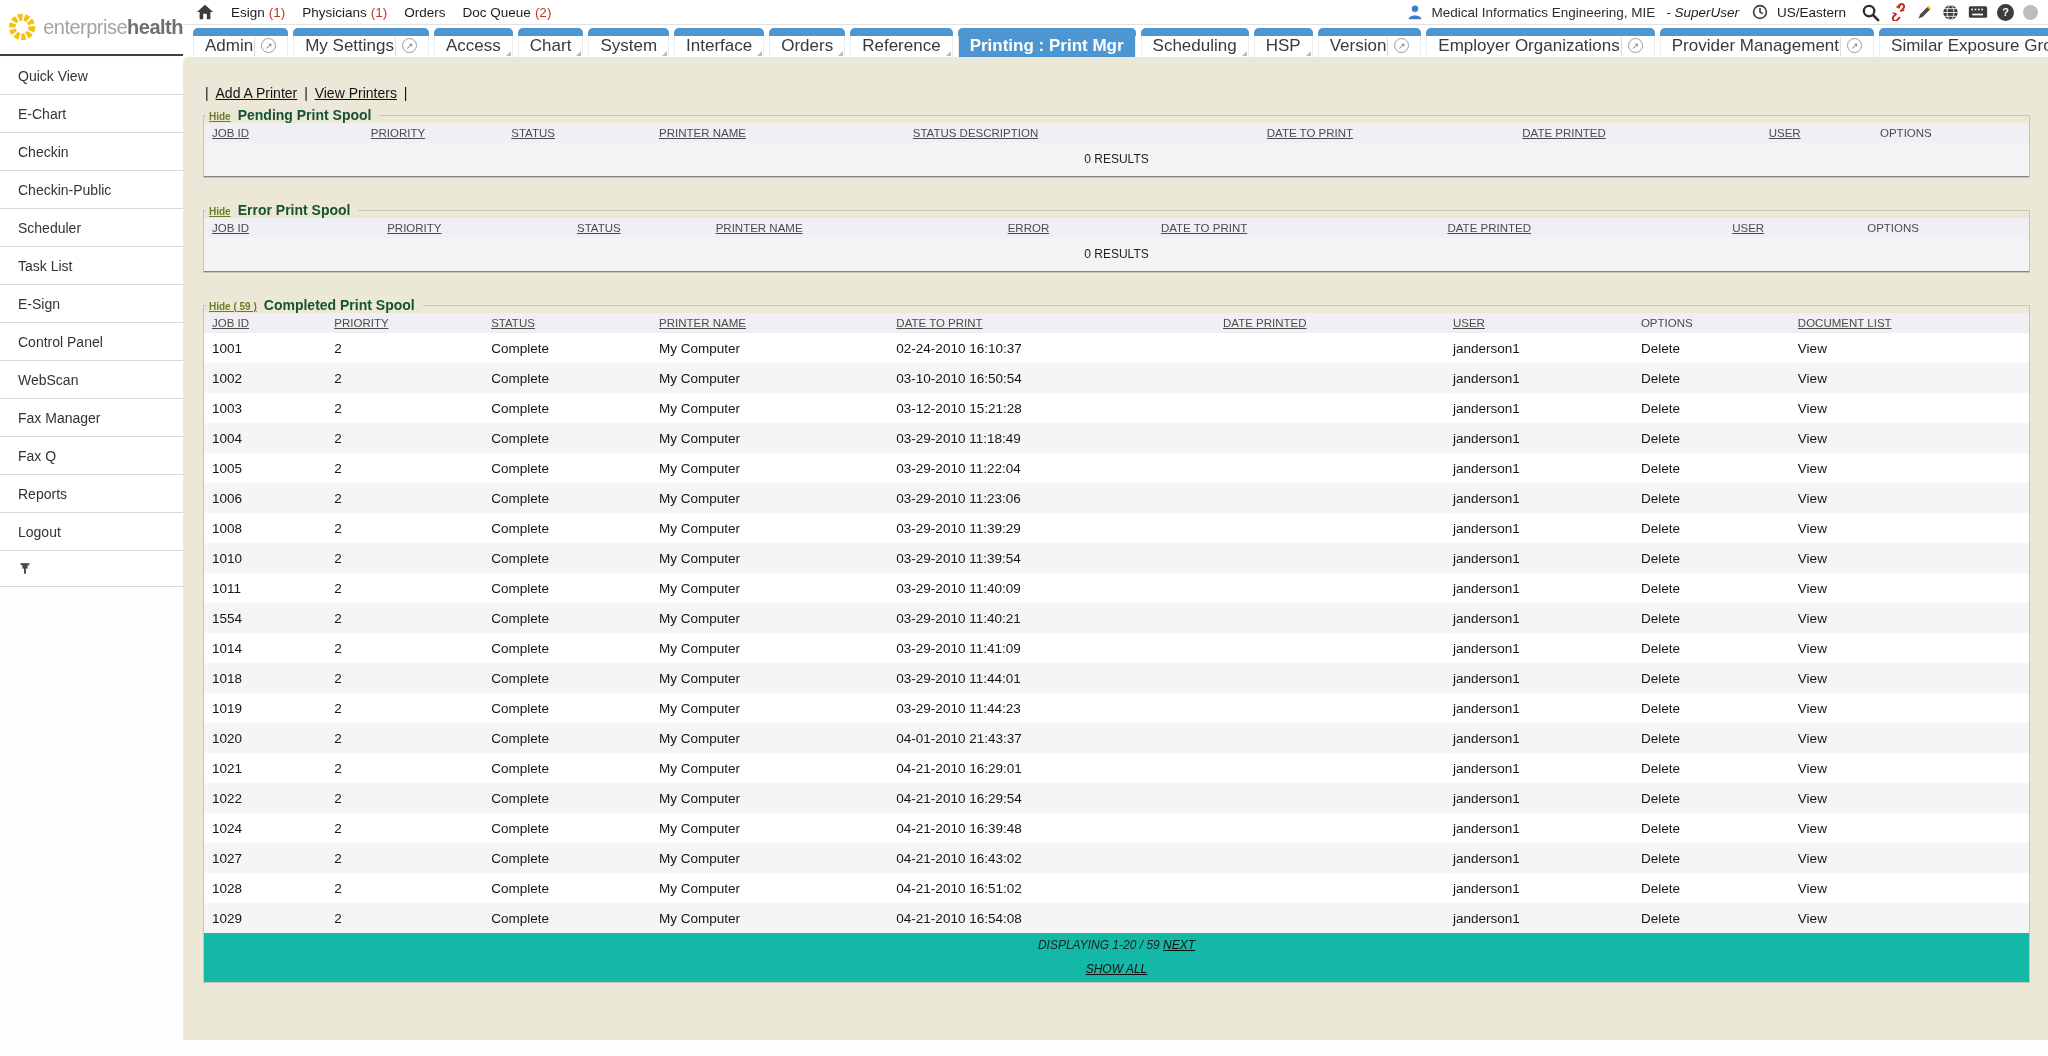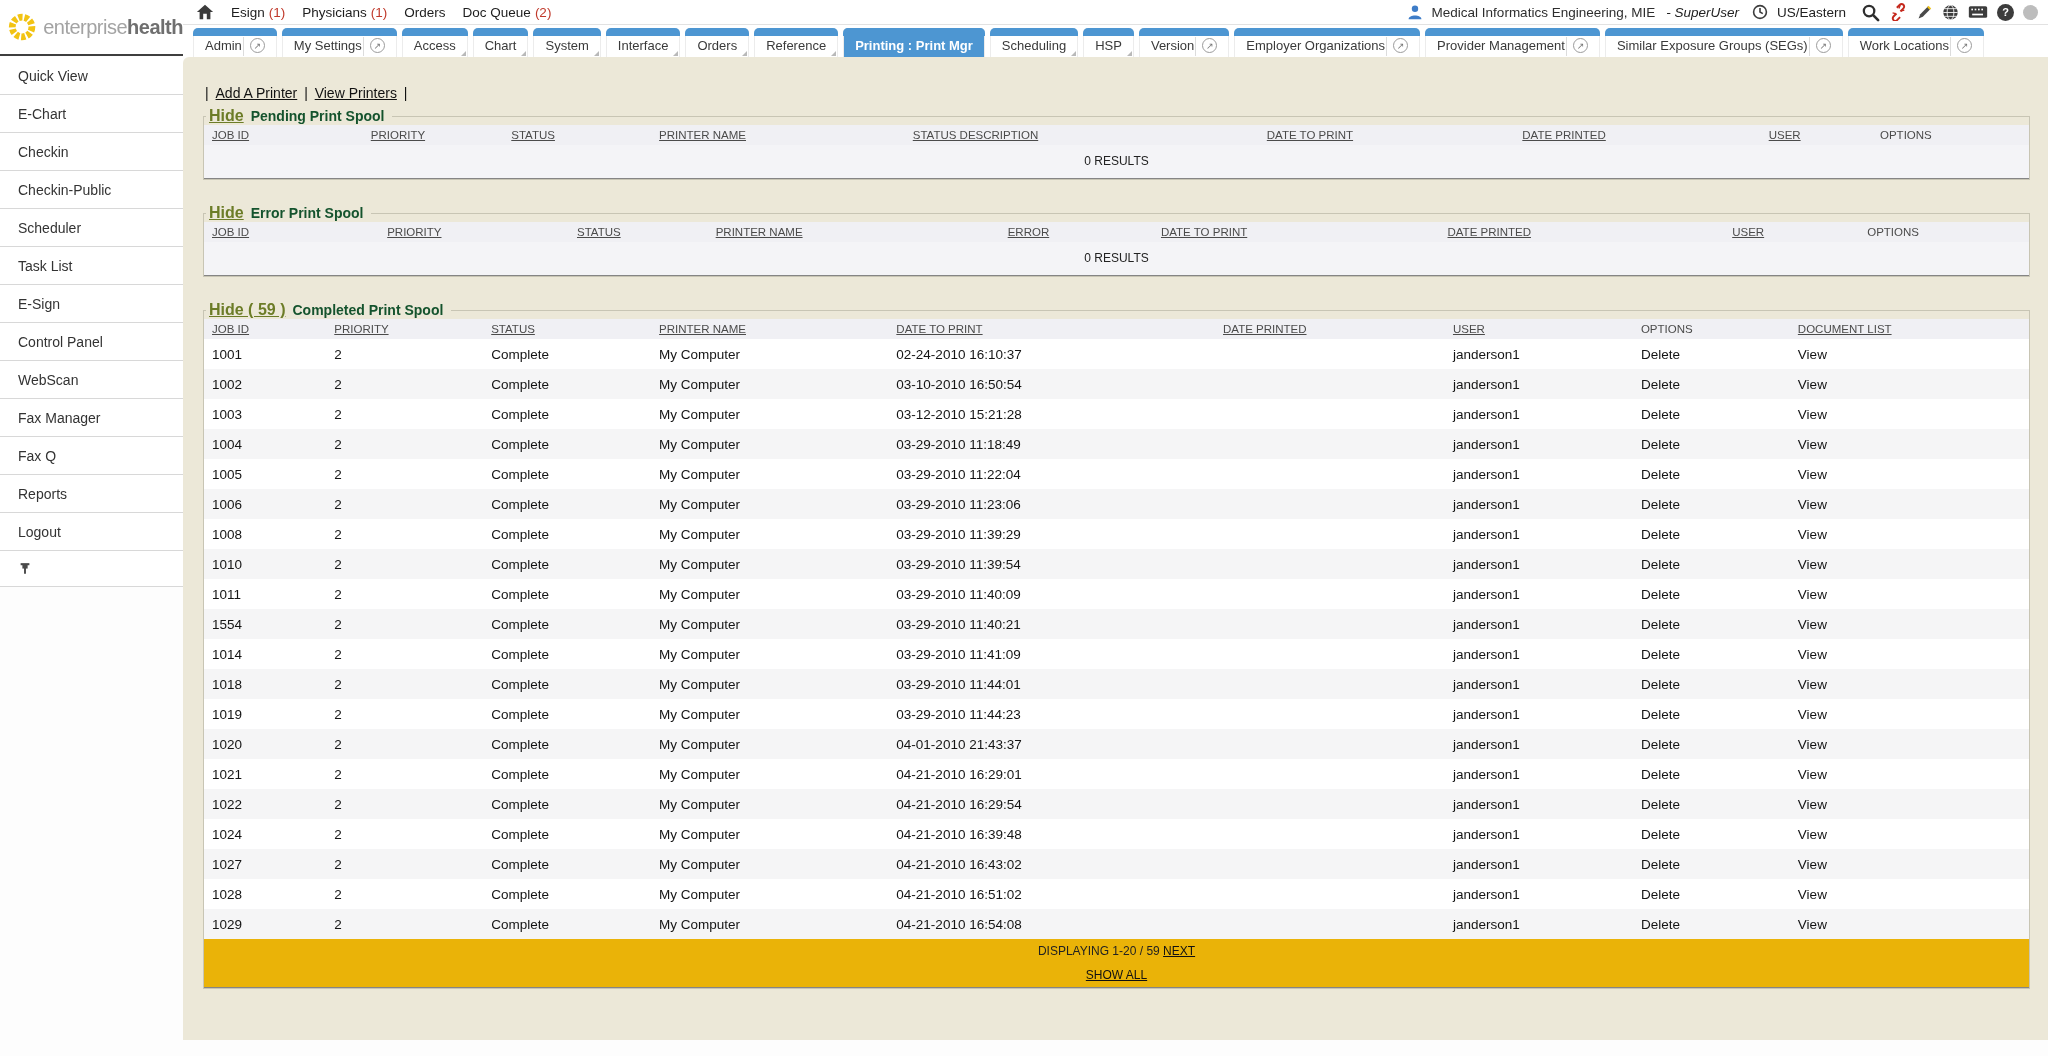--- a/index.html
+++ b/index.html
@@ -58,21 +58,21 @@
     position:absolute; left:183px; right:0; top:25px; height:32px;
     display:flex; align-items:flex-end; gap:5px; padding-left:10px;
     background:#fff; overflow:hidden; white-space:nowrap;
   }
   .tab{
     position:relative; display:inline-block; background:#fff; border-radius:5px 5px 0 0;
     cursor:pointer; flex:0 0 auto; box-shadow: inset 1px 0 0 #ececec, inset -1px 0 0 #ececec;
   }
   .tab .cap{ height:8px; background:#4d96d2; border-radius:5px 5px 0 0; }
   .tab .lbl{
-    display:flex; align-items:center; padding:2px 12px 4px; font-size:13px; color:#3a3a3a;
+    display:flex; align-items:center; padding:2px 12px 4px; font-size:17px; color:#3a3a3a;
     height:21px;
   }
   .tab.active{ background:#4d96d2; }
   .tab.active .lbl{ color:#fff; font-weight:bold; }
   .extlink{
     width:15px;height:15px;border:1px solid #9c9c9c;border-radius:50%;
     display:inline-flex;align-items:center;justify-content:center;
     margin-left:8px; padding-left:0 !important;
     border-left:1px solid #9c9c9c;
   }
@@ -96,41 +96,41 @@
   .printer-links a{ color:#111; text-decoration:underline; cursor:pointer; margin:0 3px; }
 
   
   fieldset.spool{
     border:1px solid #c8c5b4; padding:0; margin:6px 0 24px 0; background:transparent;
   }
   fieldset.spool legend{
     margin-left:2px; padding:0 8px 0 3px; display:inline-flex; align-items:baseline; gap:7px;
   }
   .hide-link{
-    color:#6c7c27; font-weight:bold; font-size:16px; text-decoration:underline; cursor:pointer;
+    color:#6c7c27; font-weight:bold; font-size:10px; text-decoration:underline; cursor:pointer;
     white-space:nowrap;
   }
   .sec-title{ color:#14532d; font-weight:bold; font-size:14px; white-space:nowrap; }
 
   table.tbl{ width:100%; border-collapse:collapse; border-bottom:1px solid #858585;padding-left:44px; }
   table.tbl th{
     background:#f0f0f4; text-align:left; font-weight:normal;
     padding:4px 8px; font-size:11.5px; color:#4b4b4b; white-space:nowrap;
   }
   .colspan{ color:#4b4b4b; }
   .colspan.u{ text-decoration:underline; cursor:pointer; }
   .empty-row td{
     background:#f4f4f7; text-align:center; font-size:12px; color:#222;
     padding:9px 0 10px;
   }
   tbody tr.data-row:nth-child(odd){ background:#fff; }
   tbody tr.data-row:nth-child(even){ background:#f5f5f6; }
   tr.data-row td{ padding:7.5px 8px; font-size:13.5px; color:#141414; white-space:nowrap; }
   .plain-link{ color:#141414; text-decoration:none; cursor:pointer; }
-  tfoot td{ background:#eab308; text-align:center; font-size:12px; color:#222; padding:5px 0; }
+  tfoot td{ background:#14b8a6; text-align:center; font-size:12px; color:#222; padding:5px 0;font-style:italic; }
   tfoot .ulink{ color:#111; text-decoration:underline; cursor:pointer; }
 
   
   .tbl-pending col:nth-child(1){width:8.7%} .tbl-pending col:nth-child(2){width:7.7%}
   .tbl-pending col:nth-child(3){width:8.1%} .tbl-pending col:nth-child(4){width:13.9%}
   .tbl-pending col:nth-child(5){width:19.4%} .tbl-pending col:nth-child(6){width:14%}
   .tbl-pending col:nth-child(7){width:13.5%} .tbl-pending col:nth-child(8){width:6.1%}
   .tbl-pending col:nth-child(9){width:8.6%}
 
   .tbl-error col:nth-child(1){width:9.6%} .tbl-error col:nth-child(2){width:10.4%}

